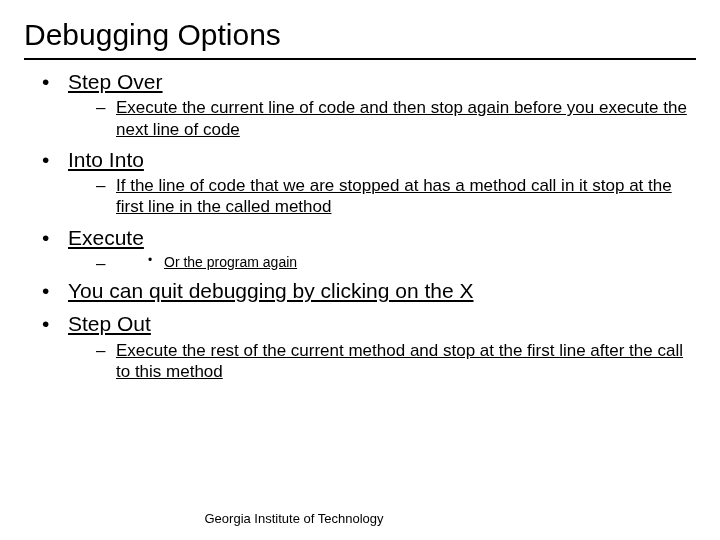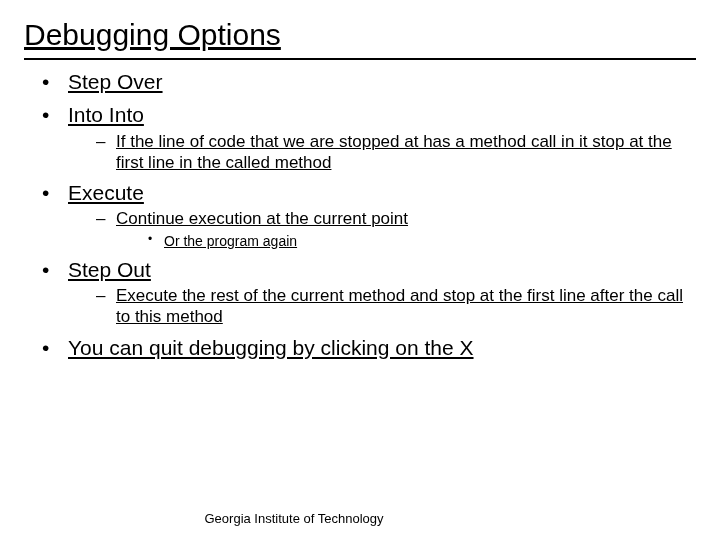--- a/index.html
+++ b/index.html
@@ -16,21 +16,20 @@
     width: 720px;
     height: 540px;
     padding: 18px 24px 10px 24px;
     position: relative;
   }
   .title {
     font-size: 30px;
     font-weight: 400;
     margin: 0 0 2px 0;
     padding-bottom: 4px;
-    text-decoration: underline;
   }
   .title-rule {
     border: none;
     border-top: 2px solid #000;
     margin: 0 0 8px 0;
   }
   ul {
     margin: 0;
     padding: 0;
     list-style: none;
@@ -96,46 +95,48 @@
 
 <div class="slide">
 
   <h1 class="title">Debugging Options</h1>
   <hr class="title-rule">
 
   <ul class="lvl1">
 
     <li>
       <span>Step Over</span>
+      <ul class="lvl2">
+        <li>Execute the current line of code and then stop again before you execute the next line of code</li>
+      </ul>
     </li>
 
     <li>
       <span>Into Into</span>
       <ul class="lvl2">
         <li>If the line of code that we are stopped at has a method call in it stop at the first line in the called method</li>
       </ul>
     </li>
 
     <li>
       <span>Execute</span>
       <ul class="lvl2">
         <li>
-          <span>Continue execution at the current point</span>
           <ul class="lvl3">
             <li>Or the program again</li>
           </ul>
         </li>
       </ul>
     </li>
+
+    <li>You can quit debugging by clicking on the X</li>
 
     <li>
       <span>Step Out</span>
       <ul class="lvl2">
         <li>Execute the rest of the current method and stop at the first line after the call to this method</li>
       </ul>
     </li>
 
-    <li>You can quit debugging by clicking on the X</li>
-
   </ul>
 
   <div class="footer">Georgia Institute of Technology</div>
 </div>
 
 </body></html>

